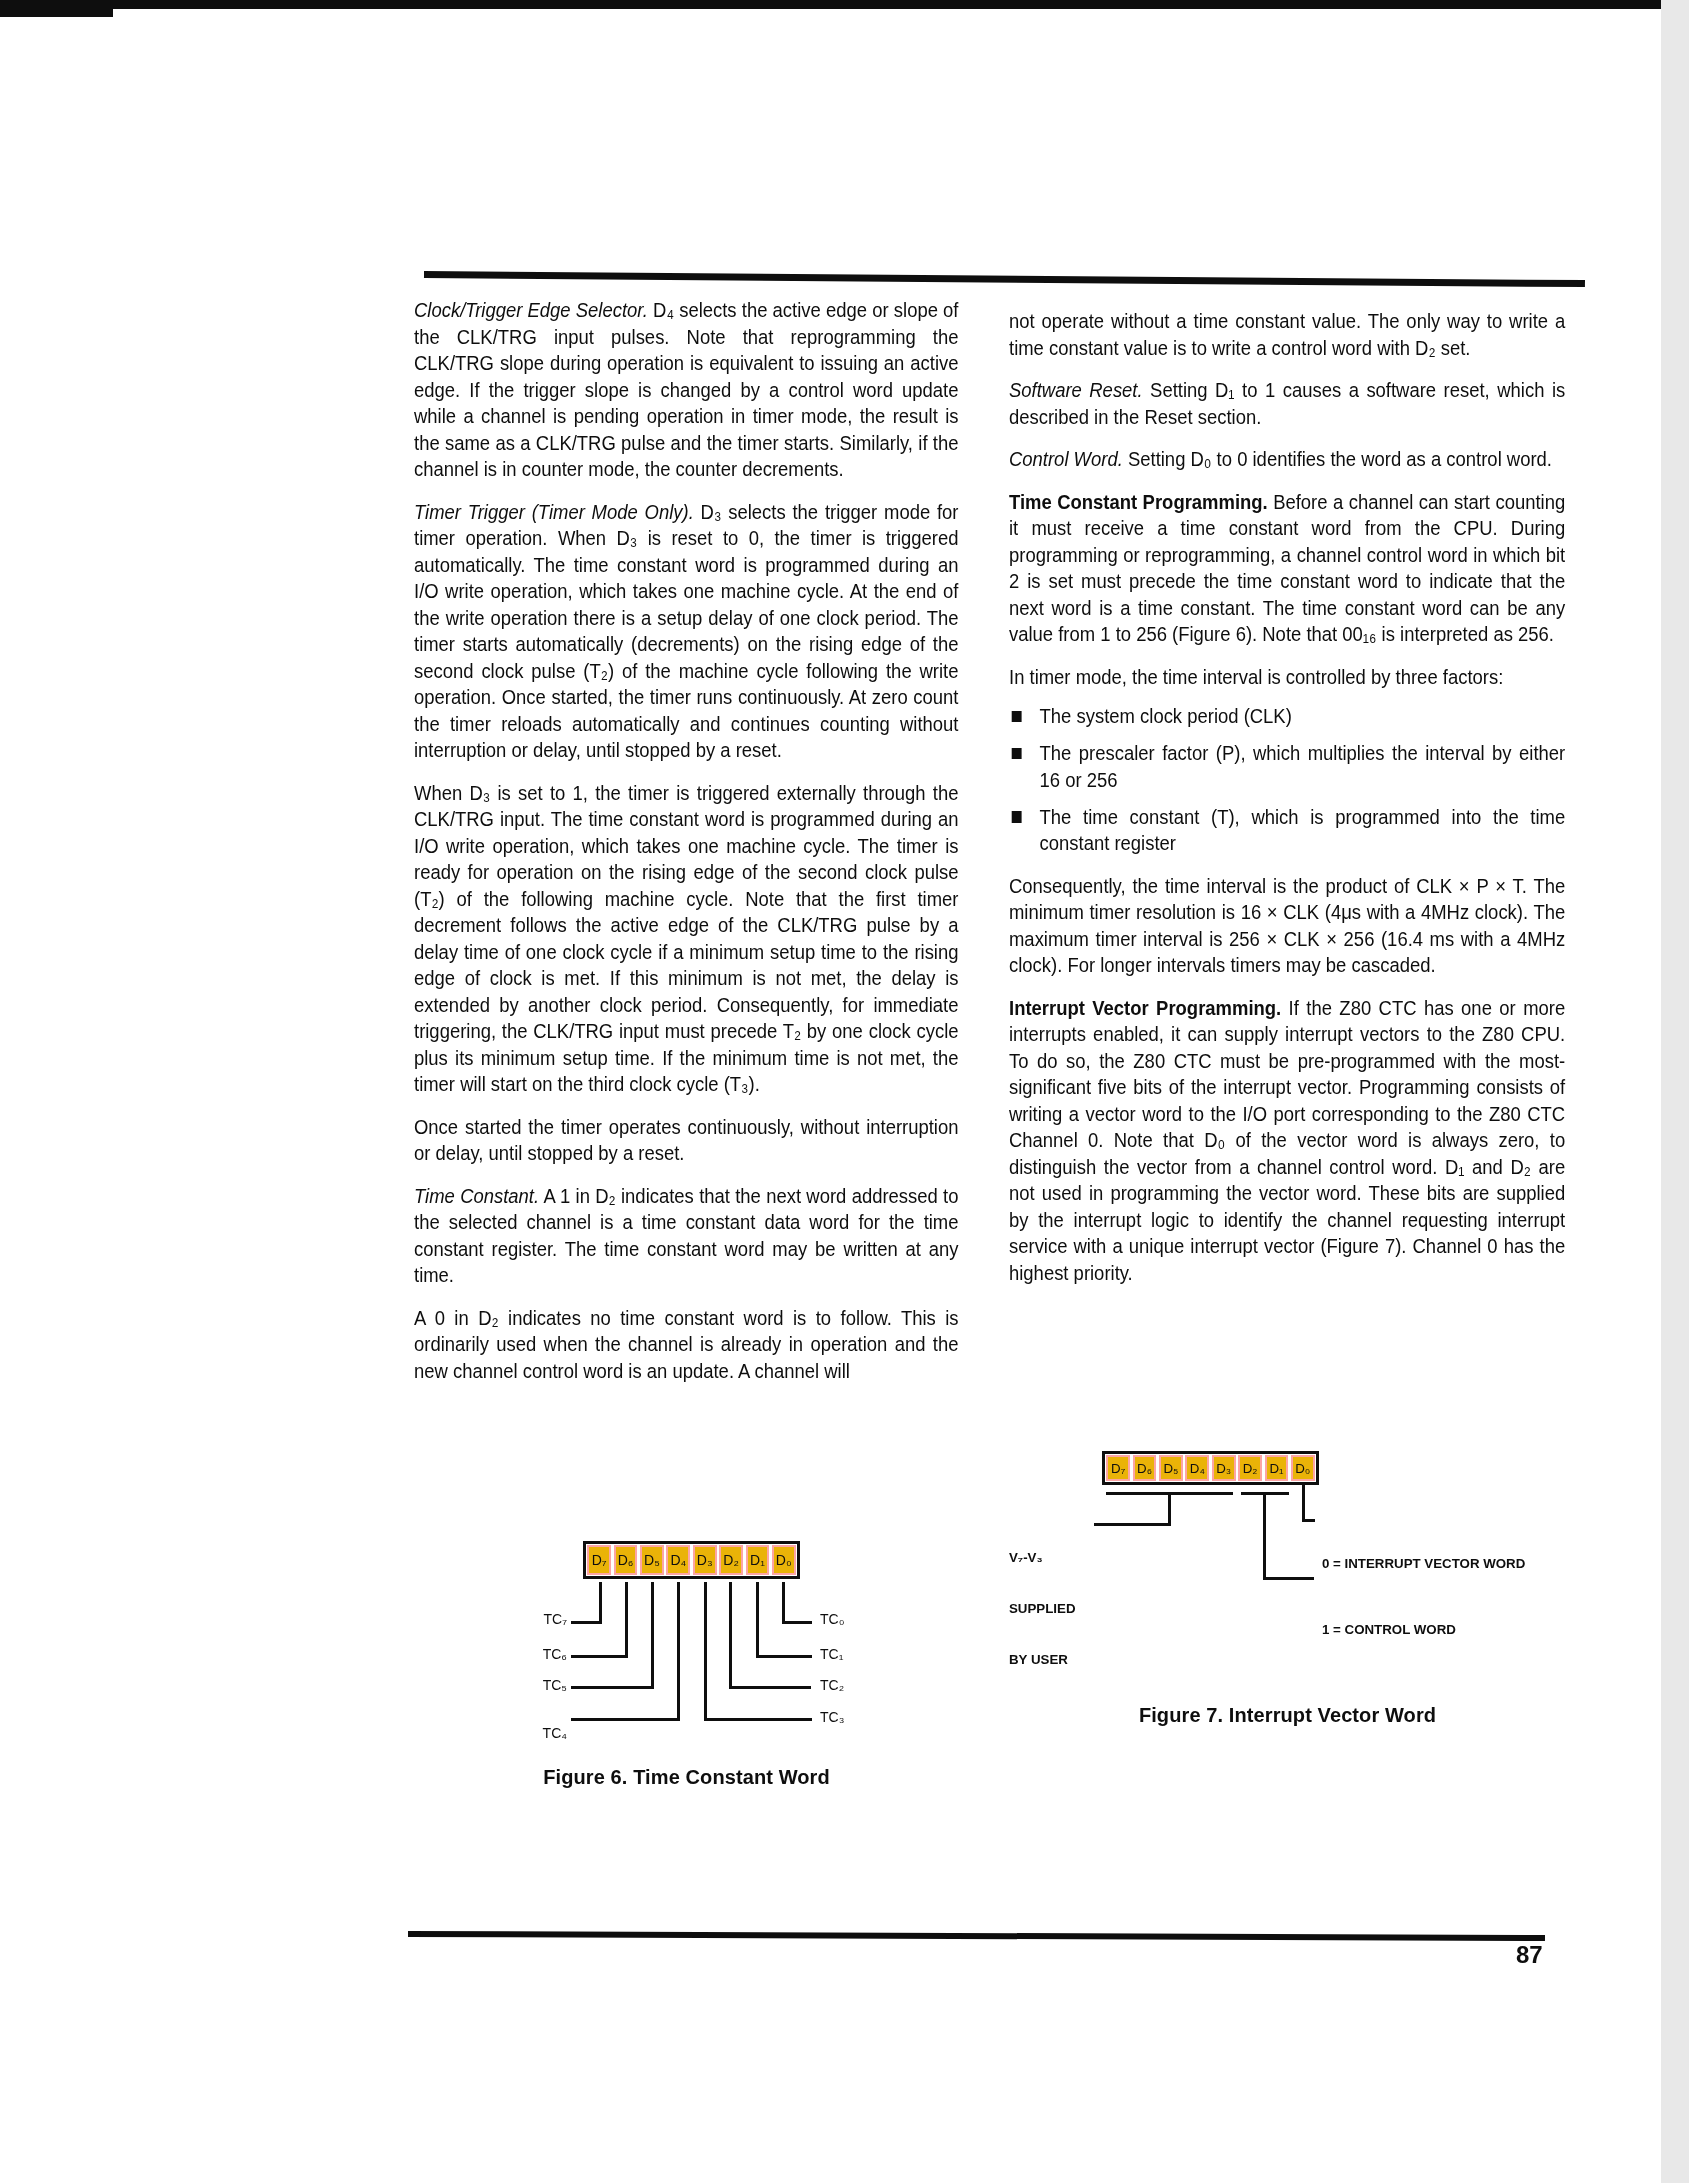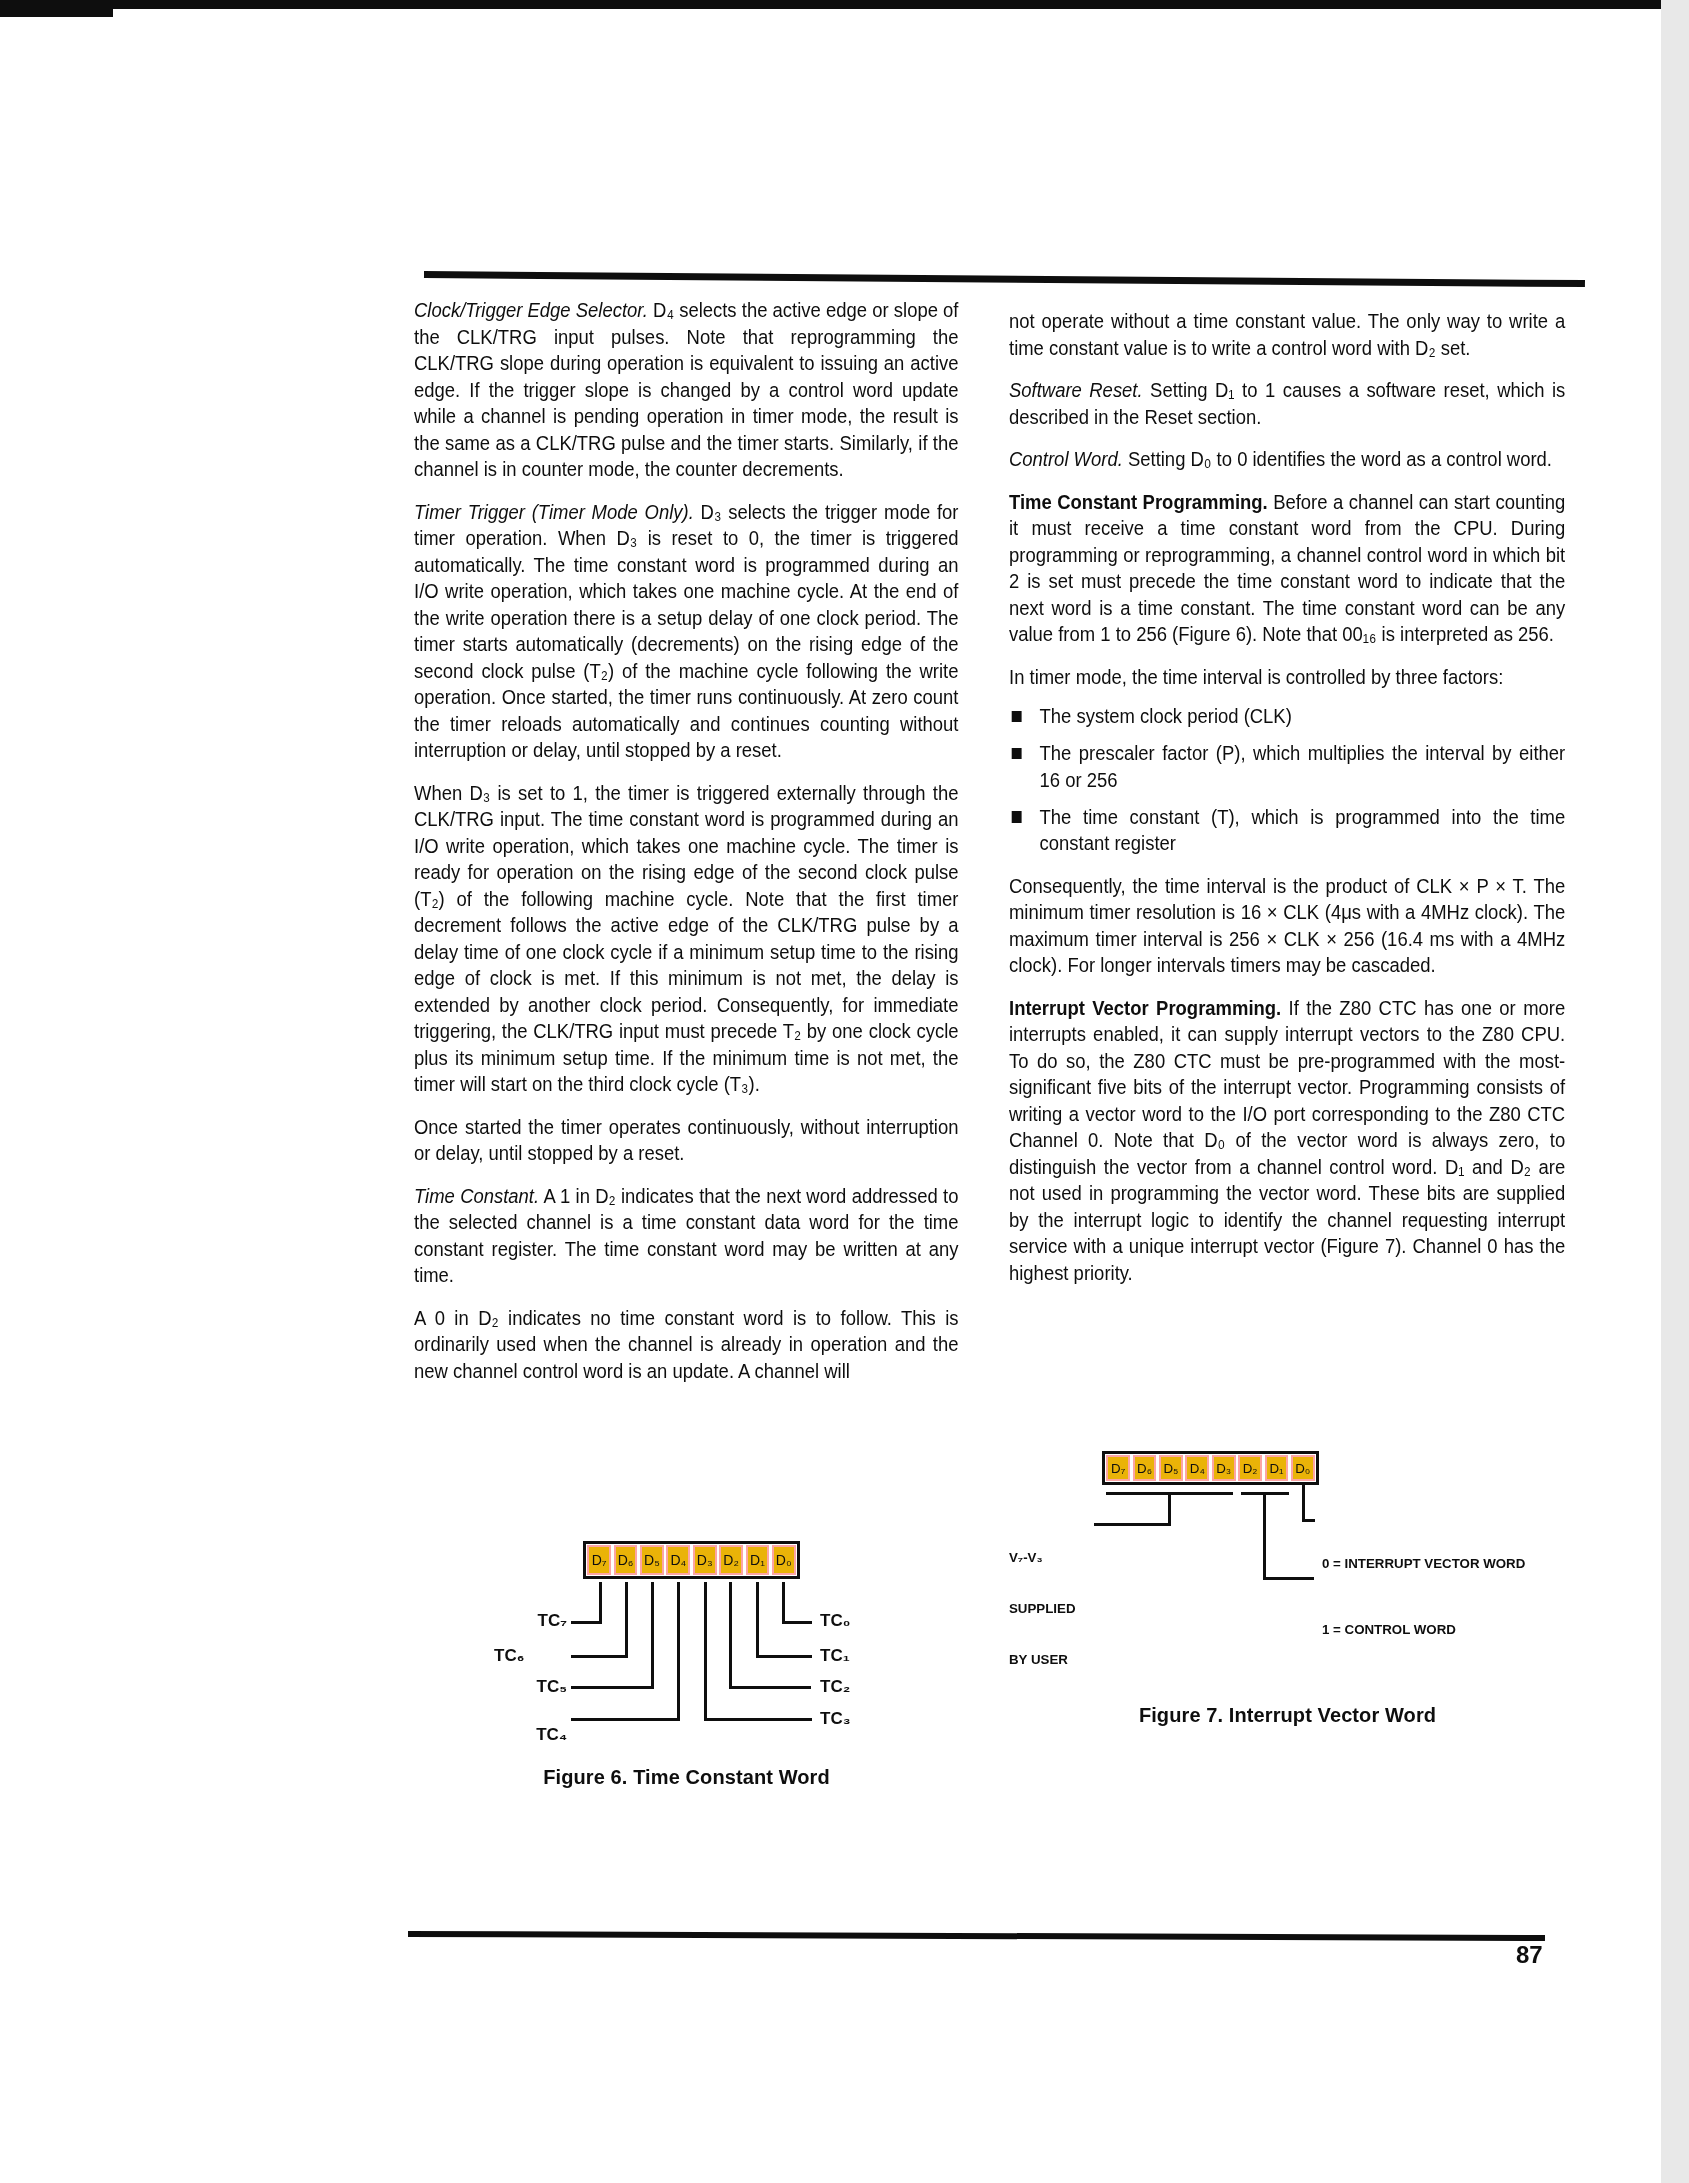--- a/index.html
+++ b/index.html
@@ -25,21 +25,21 @@
   .figure { position:absolute; }
   .ln { position:absolute; background:#0e0e0e; }
   .bitbox { position:absolute; display:flex; border:3.3px solid #0e0e0e; background:#fff; }
   .bitcell {
     flex:1 1 0; border:2px solid #fca5a5; margin:1.3px;
     display:flex; align-items:center; justify-content:center;
     font-weight:normal; background:#eab308;
   }
   .fig6 .bitcell { font-size:14px; }
   .fig7 .bitcell { font-size:13.3px; }
-  .tc-label { position:absolute; font-weight:bold; font-size:17px; }
+  .tc-label { position:absolute; font-weight:normal; font-size:14px; }
   .ann { position:absolute; font-weight:bold; white-space:pre; }
   .caption { position:absolute; font-weight:bold; font-size:20px; text-align:center; width:100%; letter-spacing:0.1px; }
   .page-num { position:absolute; font-weight:bold; font-size:24px; }
 </style>
 </head>
 <body>
 
 <div class="page">
 
   <div class="scan-bar-top"></div>
@@ -81,21 +81,21 @@
     <div class="ln" style="left:157px; top:114px; width:56px; height:2.7px;"></div>
     <div class="ln" style="left:157px; top:145px; width:83px; height:2.7px;"></div>
     <div class="ln" style="left:157px; top:177px; width:109px; height:2.7px;"></div>
 
     <div class="ln" style="left:368px; top:80px; width:30px; height:2.7px;"></div>
     <div class="ln" style="left:342px; top:114px; width:56px; height:2.7px;"></div>
     <div class="ln" style="left:315px; top:145px; width:82px; height:2.7px;"></div>
     <div class="ln" style="left:290px; top:177px; width:108px; height:2.7px;"></div>
 
     <div class="tc-label" style="left:80px; width:73px; top:70px; text-align:right;">TC₇</div>
-    <div class="tc-label" style="left:80px; width:73px; top:105px; ">TC₆</div>
+    <div class="tc-label" style="left:80px; width:73px; top:105px; text-align:right;">TC₆</div>
     <div class="tc-label" style="left:80px; width:73px; top:136px; text-align:right;">TC₅</div>
     <div class="tc-label" style="left:80px; width:73px; top:184px; text-align:right;">TC₄</div>
     <div class="tc-label" style="left:406px; top:70px;">TC₀</div>
     <div class="tc-label" style="left:406px; top:105px;">TC₁</div>
     <div class="tc-label" style="left:406px; top:136px;">TC₂</div>
     <div class="tc-label" style="left:406px; top:168px;">TC₃</div>
     <div class="caption" style="top:225px;">Figure 6. Time Constant Word</div>
   </div>
 
   <div class="col-text" style="left:1009px; top:308px; width:618px;">

